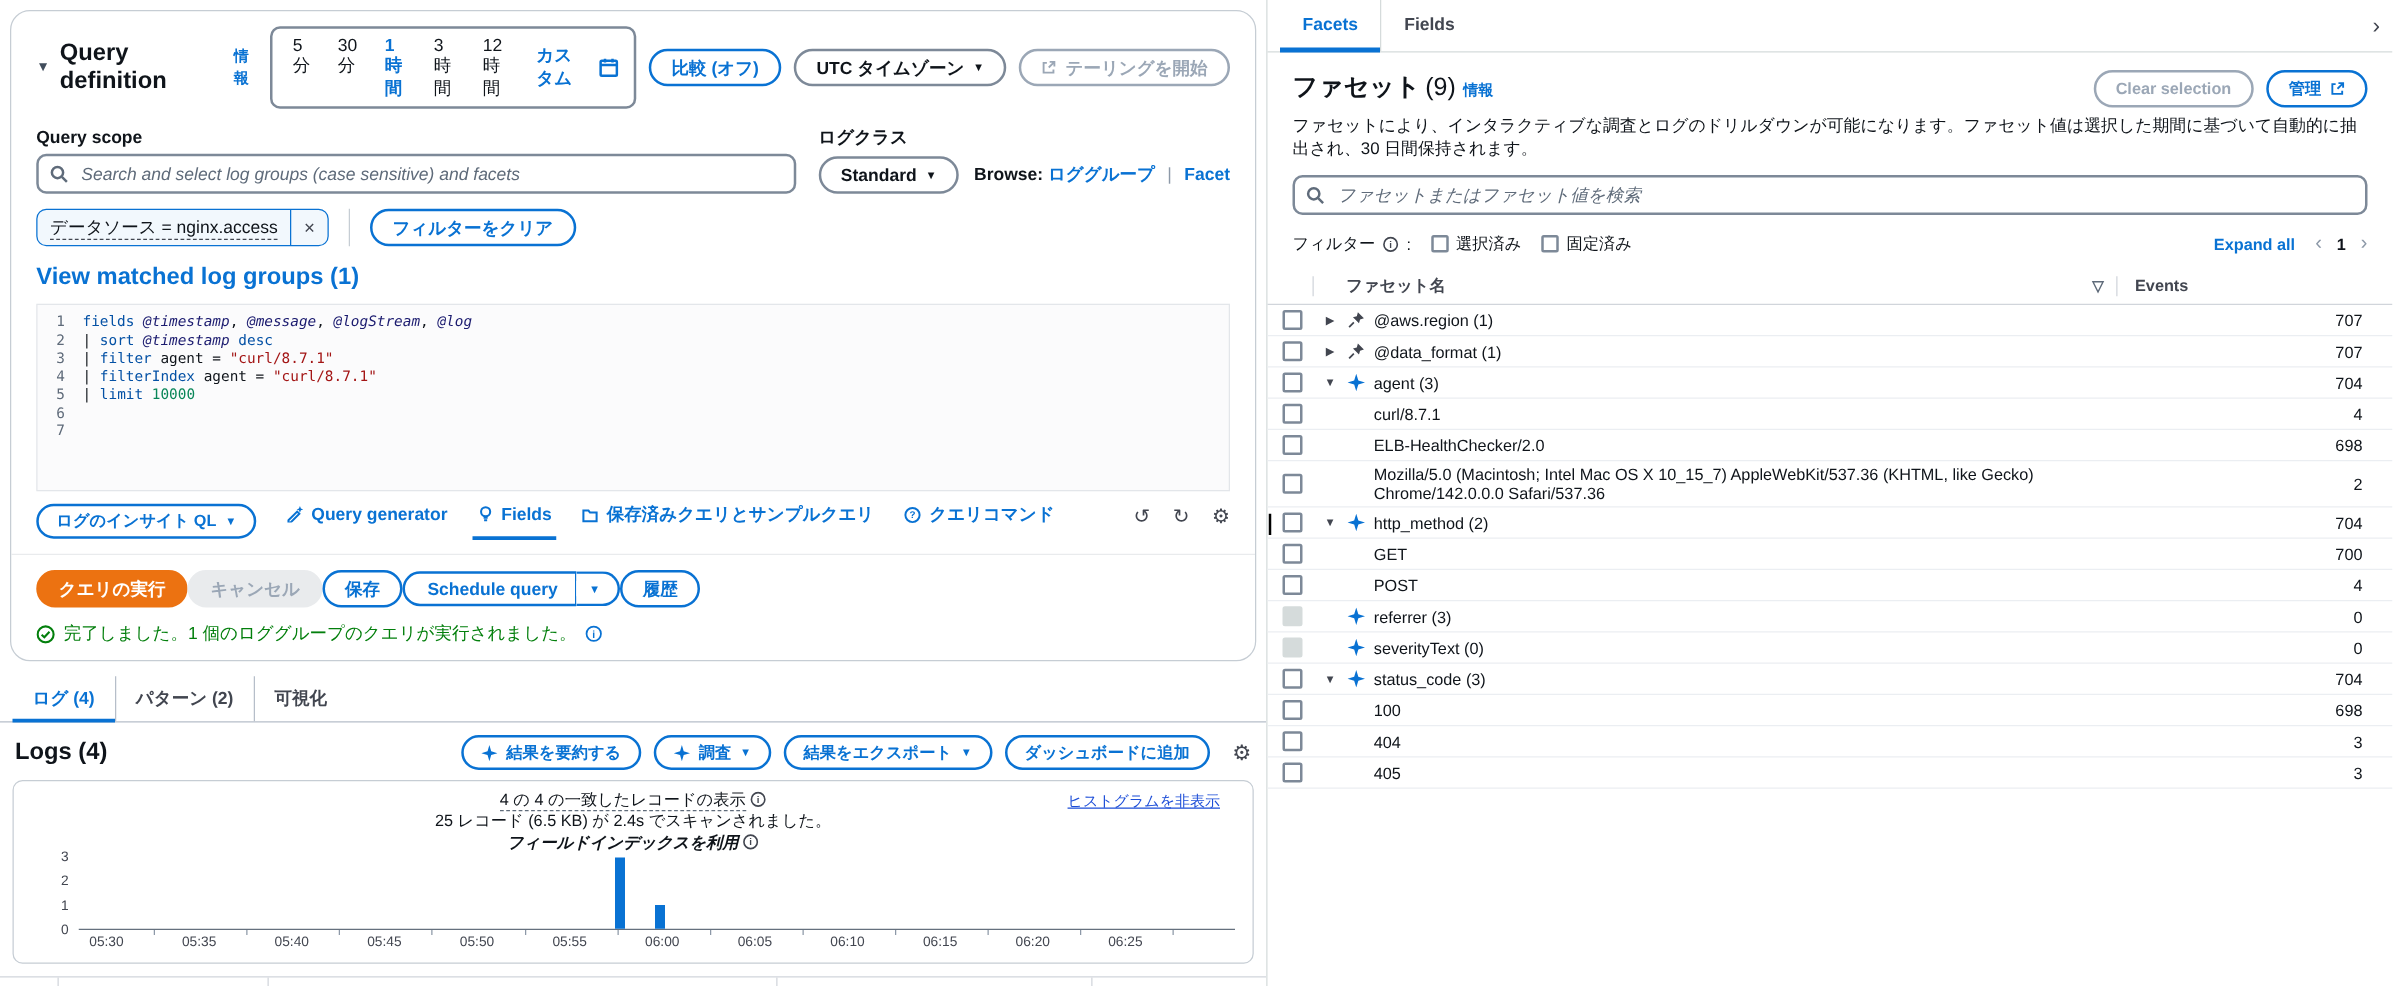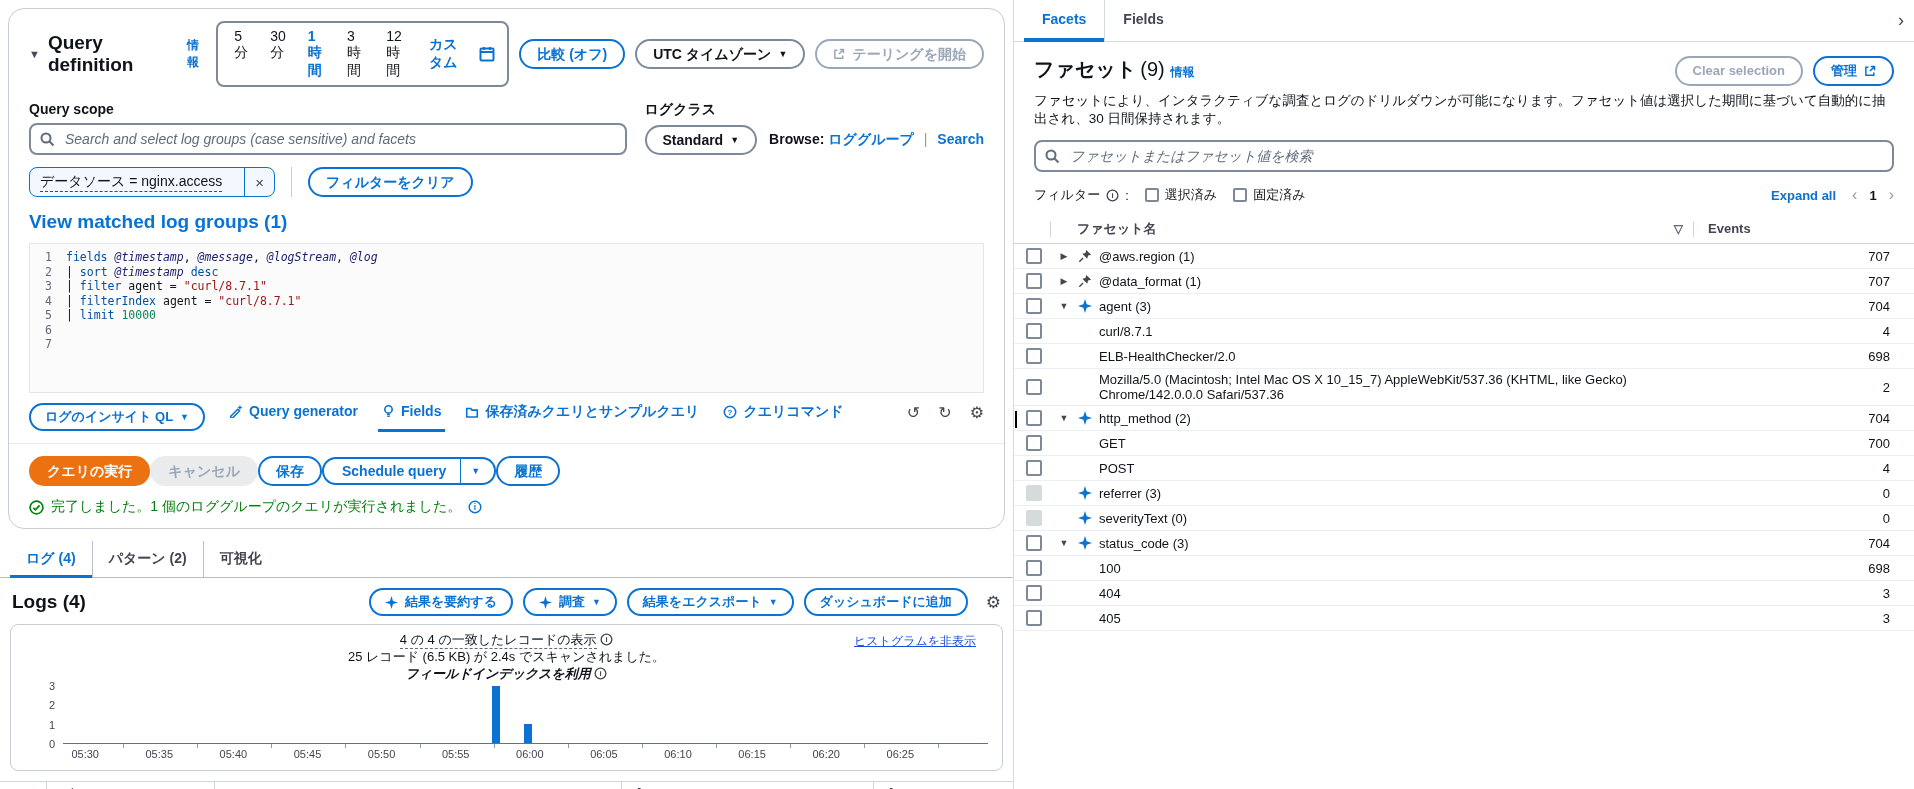--- a/index.html
+++ b/index.html
@@ -48,21 +48,21 @@
   .search-icon { position:absolute; left:10px; top:8px; }
   .logclass-block { display:flex; flex-direction:column; }
   .logclass-row { display:flex; align-items:center; gap:12px; }
   .browse-line { font-size:14px; white-space:nowrap; }
   .browse-line b { font-weight:bold; }
   .browse-link { color:#0972d3; font-weight:bold; cursor:pointer; text-decoration:none; }
   .browse-sep { color:#8d99a8; margin:0 6px; }
 
   .chip-row { display:flex; align-items:center; margin-top:12px; }
   .chip { display:inline-flex; align-items:stretch; background:#f2f8fd; border:1px solid #0972d3;
-          border-radius:8px; overflow:hidden;gap:12px; }
+          border-radius:8px; overflow:hidden; }
   .chip-label { padding:5px 10px; font-size:14px; }
   .chip-label span { border-bottom:1px dashed #424650; padding-bottom:2px; }
   .chip-x { display:flex; align-items:center; padding:0 10px; border-left:1px solid #0972d3;
             color:#424650; font-size:15px; cursor:pointer; }
   .vdiv { width:1px; height:30px; background:#c6cdd4; margin:0 16px; }
 
   .matched-link { display:inline-block; margin-top:14px; color:#0972d3; font-weight:bold;
                   font-size:19px; cursor:pointer; }
 
   .editor { margin-top:10px; border:1px solid #e3e6ea; background:#fbfbfc; height:150px;
@@ -245,21 +245,21 @@
         <div class="lbl">ログクラス</div>
         <div class="logclass-row">
           <button class="pill gray">
               <span>Standard</span>
               <span class="caret">▼</span>
             </button>
           <span class="browse-line">
             <b>Browse:</b>
             <a class="browse-link">ロググループ</a>
             <span class="browse-sep">|</span>
-            <a class="browse-link">Search</a>
+            <a class="browse-link">Facet</a>
           </span>
         </div>
       </div>
     </div>
 
     <div class="chip-row">
       <span class="chip">
         <span class="chip-label"><span>データソース = nginx.access</span></span>
         <span class="chip-x">×</span>
       </span>

